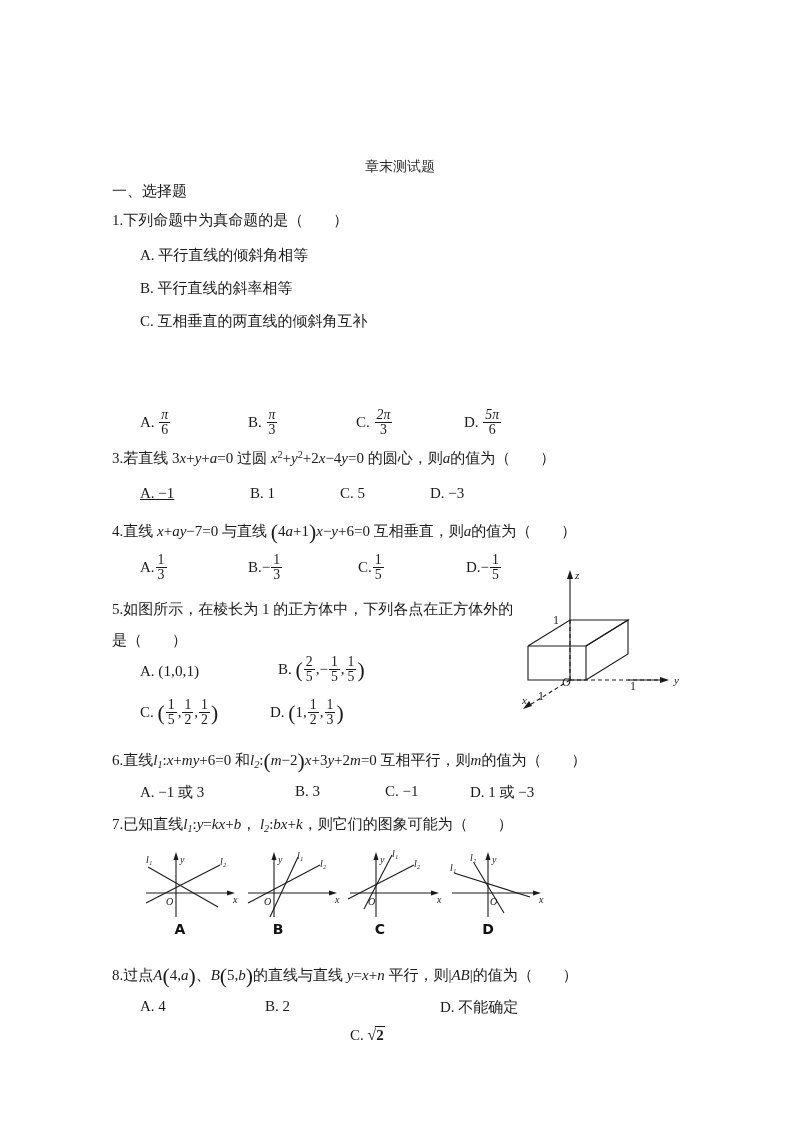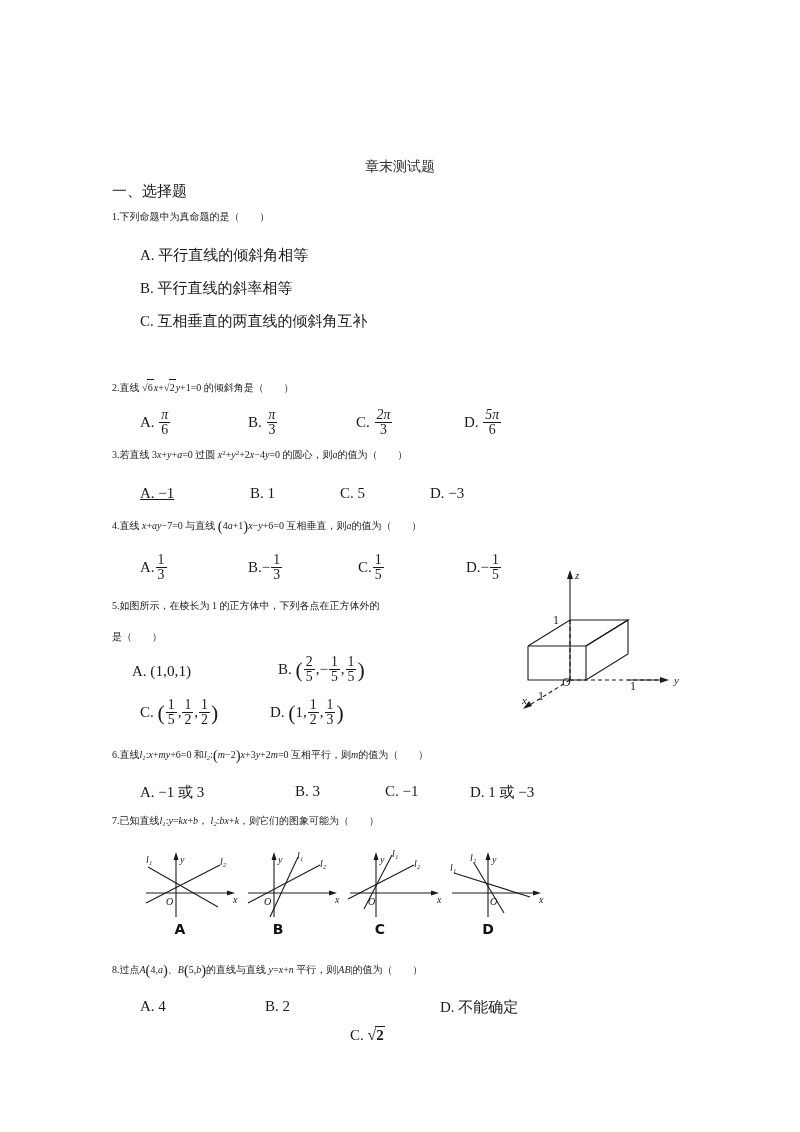--- a/index.html
+++ b/index.html
@@ -45,21 +45,21 @@
   .section-head {
     position: absolute;
     left: 112px; top: 182px;
     font-size: 15px;
     color: #1a1a1a;
   }
 
   
   .q {
     position: absolute;
-    font-size: 10px;
+    font-size: 15px;
     line-height: 1.5;
     white-space: nowrap;
     color: #1a1a1a;
   }
   .opt-row {
     position: absolute;
     font-size: 15px;
     white-space: nowrap;
     color: #1a1a1a;
   }
@@ -124,25 +124,20 @@
   <div class="doc-subtitle">章末测试题</div>
   <div class="section-head">一、选择题</div>
 
   <div class="q" style="left:112px; top:209px;">
     <span>1.</span><span>下列命题中为真命题的是（　　）</span>
   </div>
   <div class="opt-line" style="top:246px;">A. 平行直线的倾斜角相等</div>
   <div class="opt-line" style="top:279px;">B. 平行直线的斜率相等</div>
   <div class="opt-line" style="top:312px;">C. 互相垂直的两直线的倾斜角互补</div>
 
-  <div class="q" style="left:112px; top:379px;">
-    <span>2.</span><span>直线</span>
-    <span class="mn"><span class="sqrt"><span class="rad">√</span><span class="rc">6</span></span><span class="mi">x</span>+<span class="sqrt"><span class="rad">√</span><span class="rc">2</span></span><span class="mi">y</span>+1=0</span>
-    <span>的倾斜角是（　　）</span>
-  </div>
   <div class="opt-row" style="left:140px; top:408px;">
     <span class="opt" style="left:0;">
       <span>A.</span>
       <span class="frac"><span class="num mi">π</span><span class="den mn">6</span></span>
     </span>
     <span class="opt" style="left:108px;">
       <span>B.</span>
       <span class="frac"><span class="num mi">π</span><span class="den mn">3</span></span>
     </span>
     <span class="opt" style="left:216px;">
@@ -189,21 +184,21 @@
     <span class="opt" style="left:326px;">
       <span>D.</span><span>−</span><span class="frac"><span class="num mn">1</span><span class="den mn">5</span></span>
     </span>
   </div>
 
   <div class="q" style="left:112px; top:598px;">
     <span>5.</span><span>如图所示，在棱长为 1 的正方体中，下列各点在正方体外的</span>
   </div>
   <div class="q" style="left:112px; top:629px;">是（　　）</div>
 
-  <div class="opt-row" style="left:132px; top:662px;">
+  <div class="opt-row" style="left:140px; top:662px;">
     <span>A.</span>
     <span class="mn" style="font-size:1.02em;">(1,0,1)</span>
   </div>
   <div class="opt-row" style="left:278px; top:655px;">
     <span>B.</span>
     <span class="mn"><span class="paren-big">(</span><span></span><span class="frac"><span class="num">2</span><span class="den">5</span></span>,<span>−</span><span class="frac"><span class="num">1</span><span class="den">5</span></span>,<span></span><span class="frac"><span class="num">1</span><span class="den">5</span></span><span class="paren-big">)</span></span>
   </div>
   <div class="opt-row" style="left:140px; top:698px;">
     <span>C.</span>
     <span class="mn"><span class="paren-big">(</span><span class="frac"><span class="num">1</span><span class="den">5</span></span>,<span class="frac"><span class="num">1</span><span class="den">2</span></span>,<span class="frac"><span class="num">1</span><span class="den">2</span></span><span class="paren-big">)</span></span>

